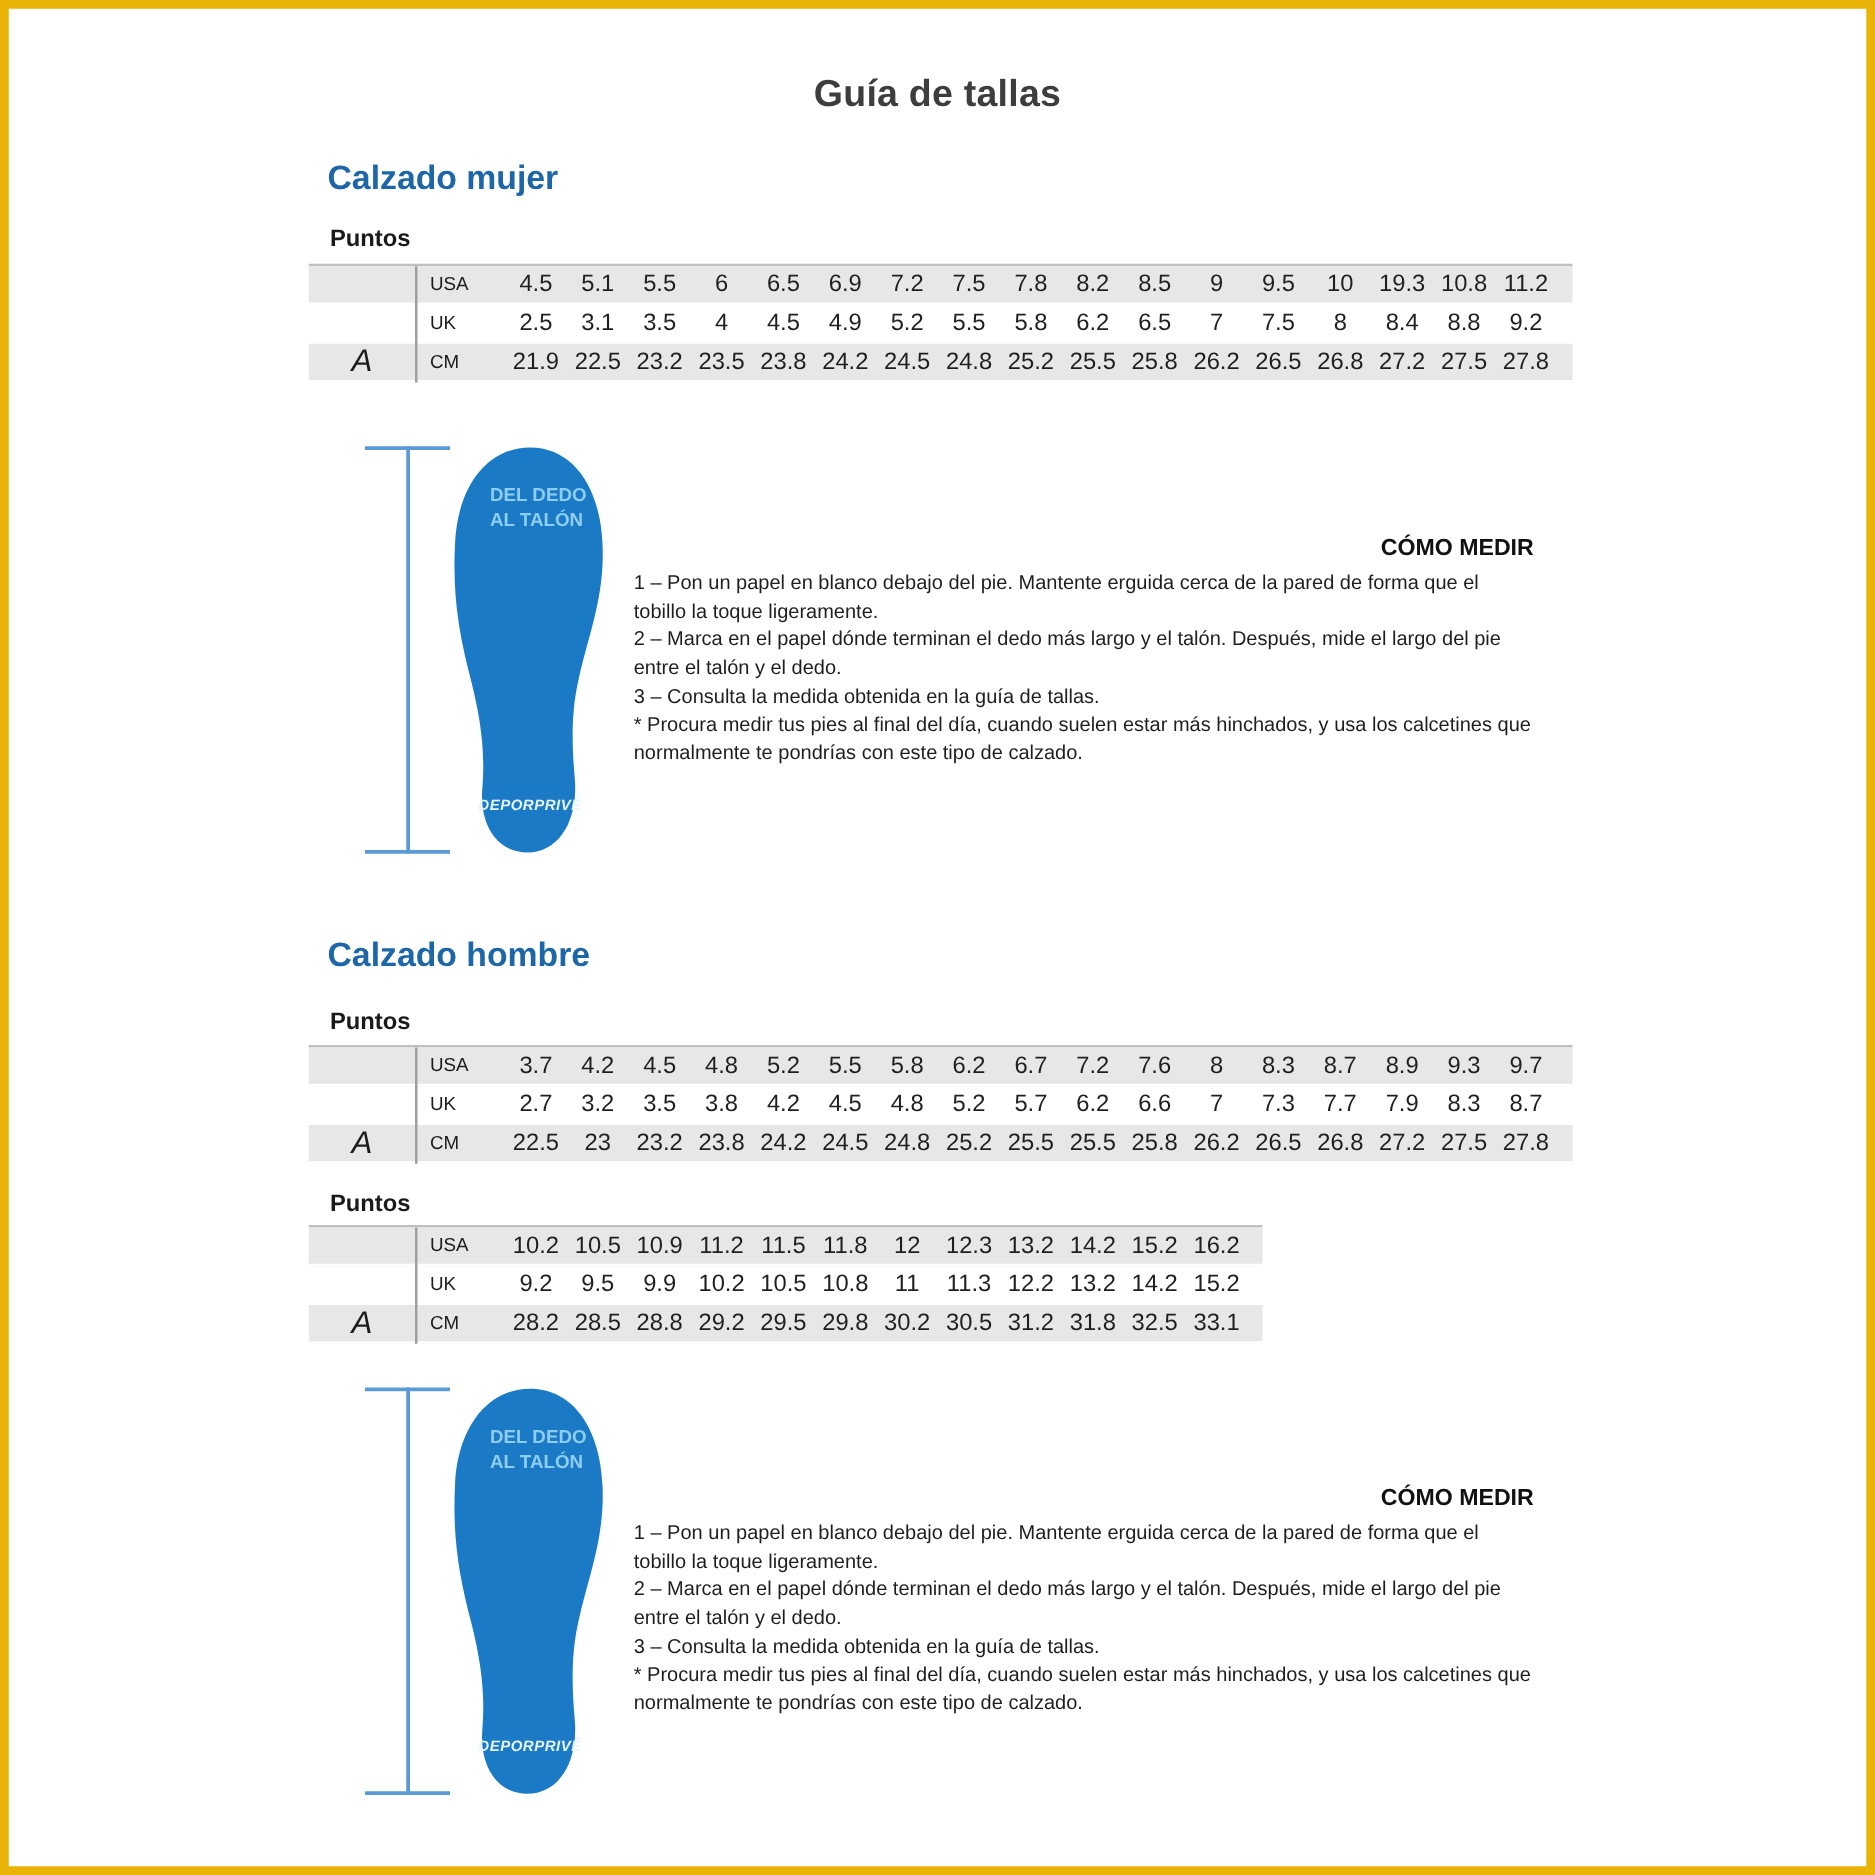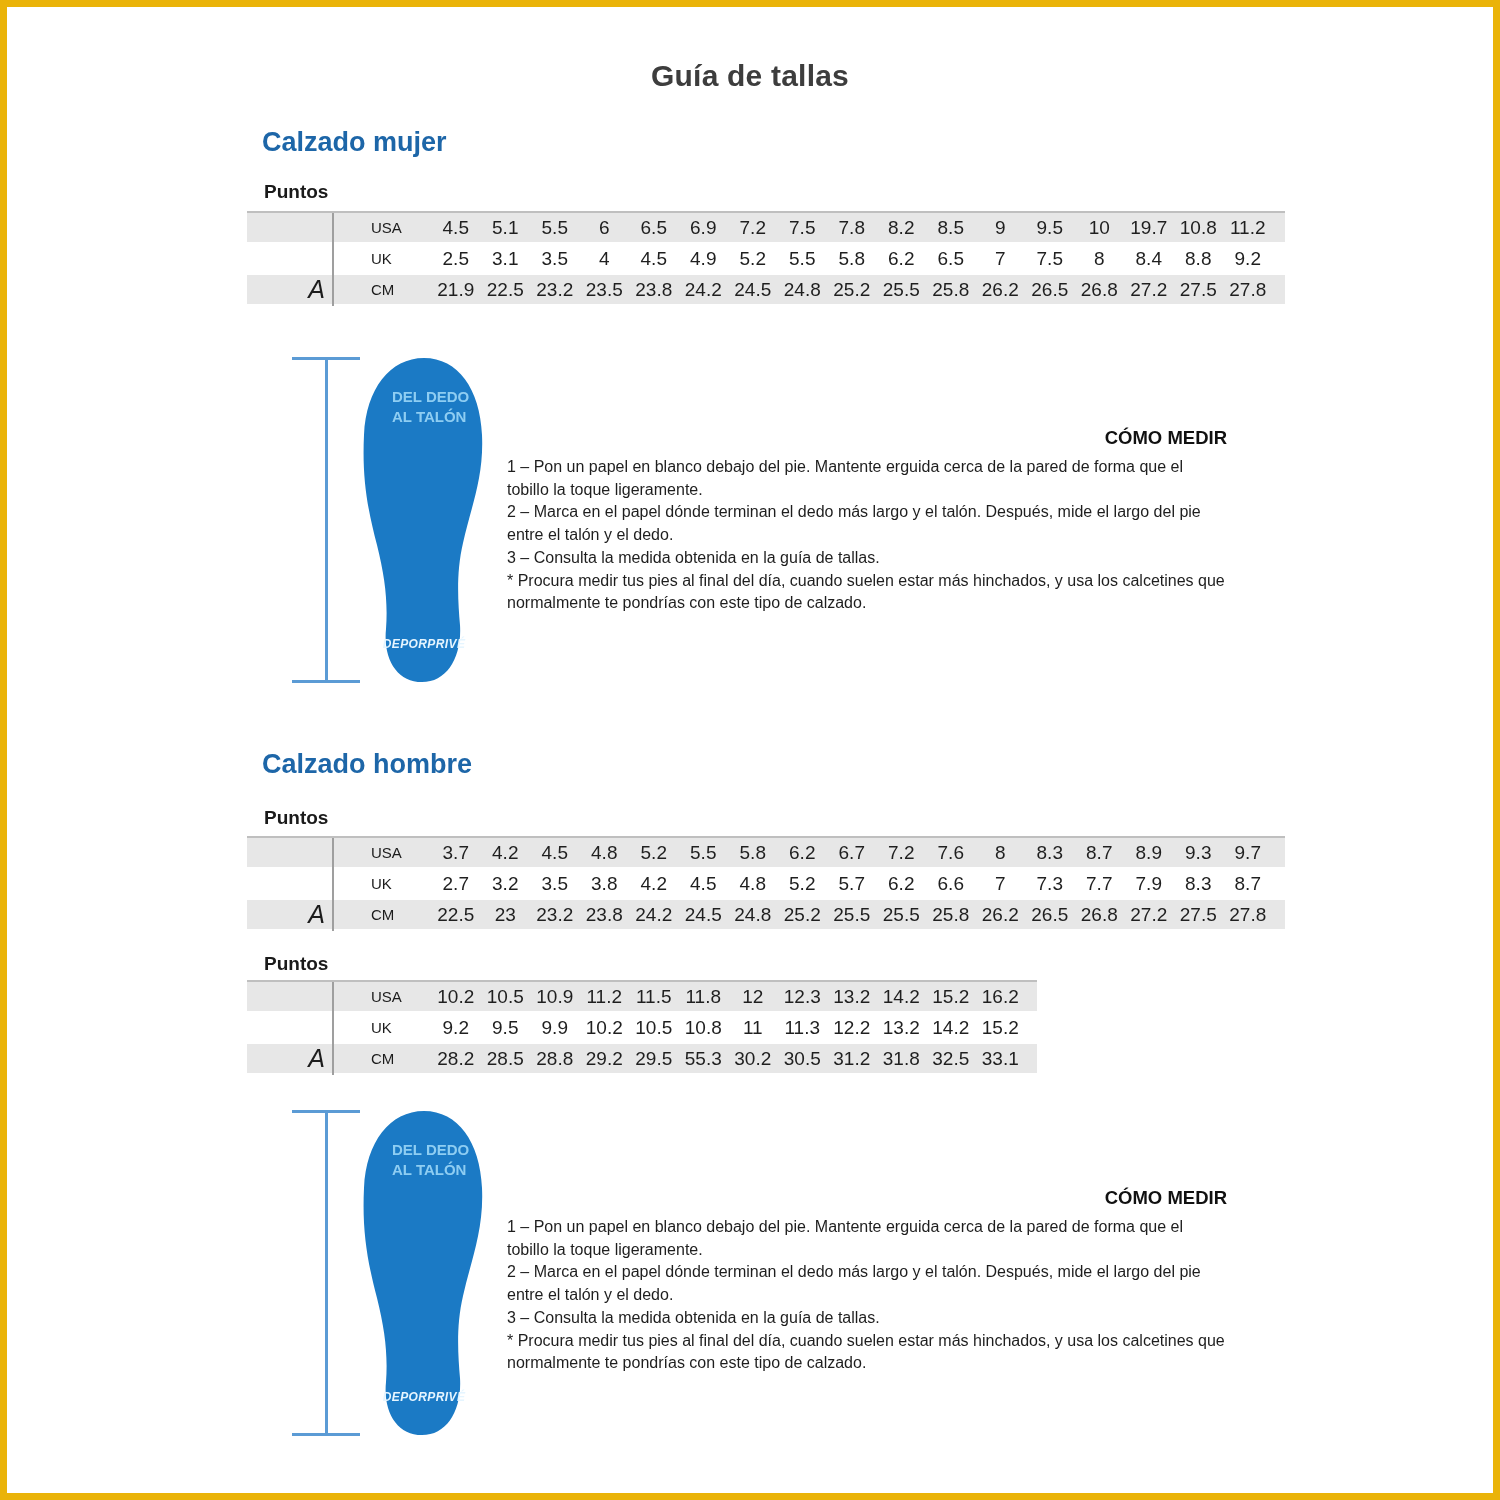--- a/index.html
+++ b/index.html
@@ -23,21 +23,21 @@
   .puntos{position:absolute;font-size:19px;color:#1a1a1a;font-weight:bold;}
   .p1{left:257px;top:174px;}
   .p2{left:257px;top:800px;}
   .p3{left:257px;top:946px;}
 
   .stable{position:absolute;border-top:2px solid #bfbfbf;}
   .t1{left:240px;top:204px;}
   .t2{left:240px;top:829px;}
   .t3{left:240px;top:973px;}
   .tdivider{position:absolute;left:85px;top:0;height:100%;width:2px;background:#9f9f9f;}
-  .trow{display:flex;align-items:center;height:31px;border-bottom:2px solid #fff;padding-right:12px;padding-left:27px;}
+  .trow{display:flex;align-items:center;height:31px;border-bottom:2px solid #fff;padding-right:12px;}
   .trow.shade{background:var(--row-shade);}
   .cell-side{flex:0 0 85px;text-align:center;font-style:italic;font-size:25px;color:#1c1c1c;}
   .cell-sys{flex:0 0 72px;padding-left:12px;font-size:15px;color:#1c1c1c;}
   .cell-val{flex:0 0 49.5px;text-align:center;font-size:19px;color:#1f1f1f;}
 
   .diagram{position:absolute;width:200px;height:334px;}
   .d1{left:285px;top:346px;}
   .d2{left:285px;top:1099px;}
   .ruler-cap-top{position:absolute;left:0;top:4px;width:68px;height:3px;background:var(--ruler-blue);}
   .ruler-v{position:absolute;left:33px;top:4px;width:3px;height:326px;background:var(--ruler-blue);}
@@ -75,21 +75,21 @@
         <div class="cell-val">6.5</div>
         <div class="cell-val">6.9</div>
         <div class="cell-val">7.2</div>
         <div class="cell-val">7.5</div>
         <div class="cell-val">7.8</div>
         <div class="cell-val">8.2</div>
         <div class="cell-val">8.5</div>
         <div class="cell-val">9</div>
         <div class="cell-val">9.5</div>
         <div class="cell-val">10</div>
-        <div class="cell-val">19.7</div>
+        <div class="cell-val">19.3</div>
         <div class="cell-val">10.8</div>
         <div class="cell-val">11.2</div>
       </div>
       <div class="trow">
         <div class="cell-side"></div>
         <div class="cell-sys">UK</div>
         <div class="cell-val">2.5</div>
         <div class="cell-val">3.1</div>
         <div class="cell-val">3.5</div>
         <div class="cell-val">4</div>
@@ -256,21 +256,21 @@
         <div class="cell-val">15.2</div>
       </div>
       <div class="trow shade">
         <div class="cell-side">A</div>
         <div class="cell-sys">CM</div>
         <div class="cell-val">28.2</div>
         <div class="cell-val">28.5</div>
         <div class="cell-val">28.8</div>
         <div class="cell-val">29.2</div>
         <div class="cell-val">29.5</div>
-        <div class="cell-val">55.3</div>
+        <div class="cell-val">29.8</div>
         <div class="cell-val">30.2</div>
         <div class="cell-val">30.5</div>
         <div class="cell-val">31.2</div>
         <div class="cell-val">31.8</div>
         <div class="cell-val">32.5</div>
         <div class="cell-val">33.1</div>
       </div>
     </div>
 
   <div class="diagram d2">

